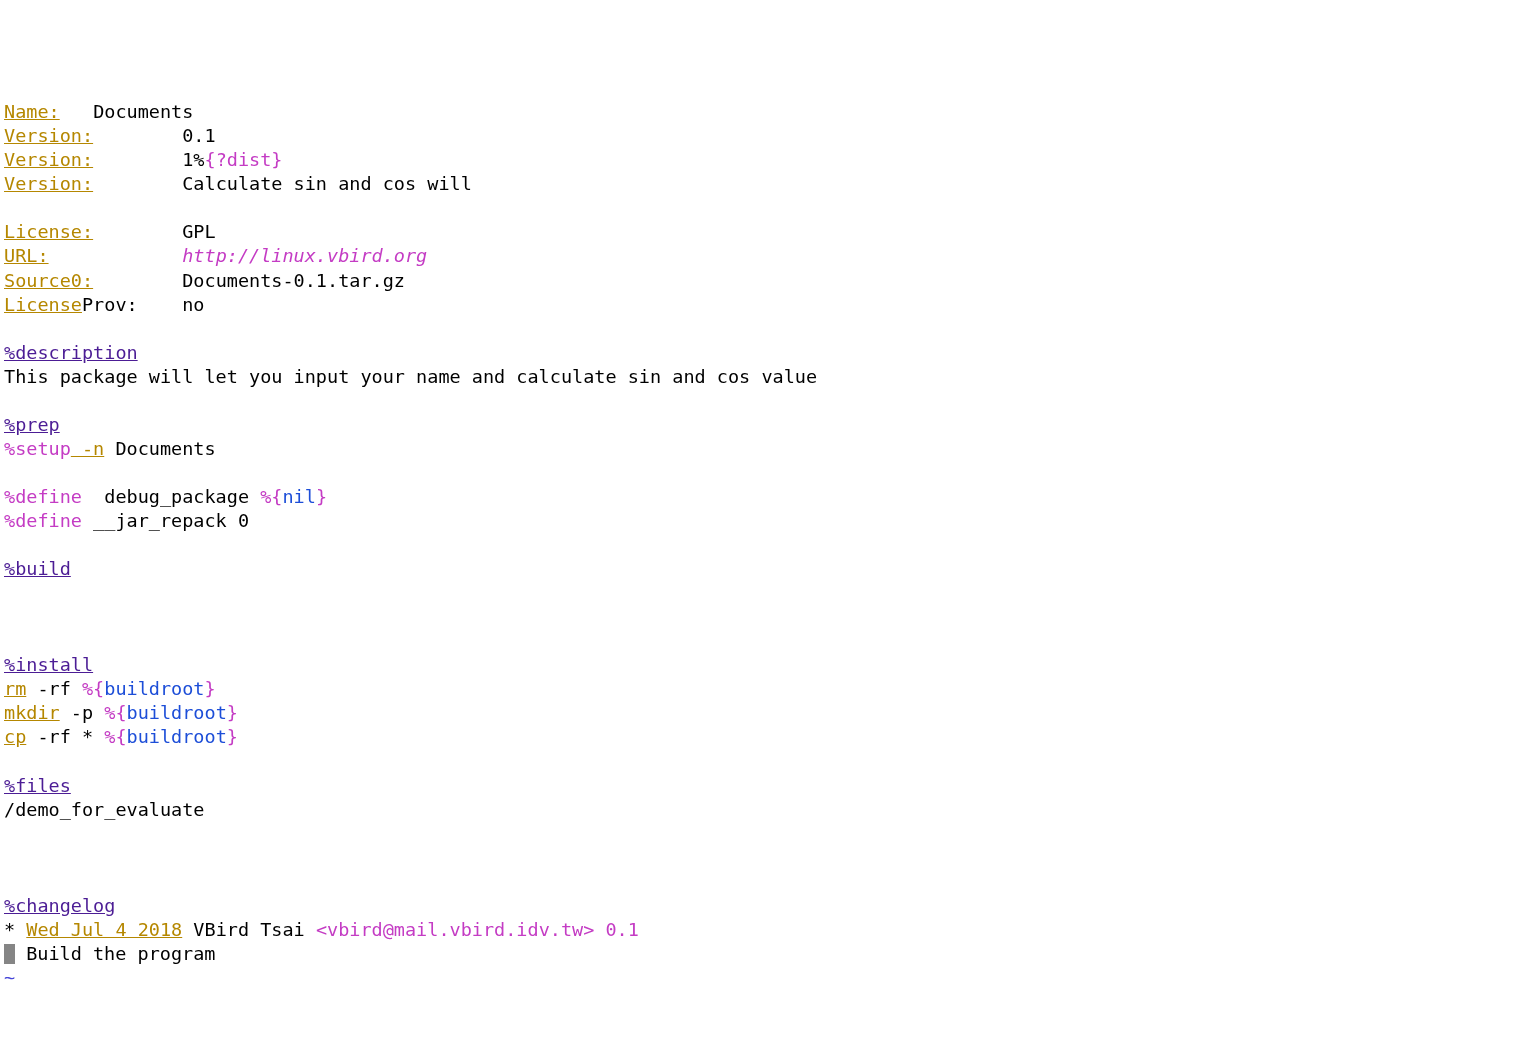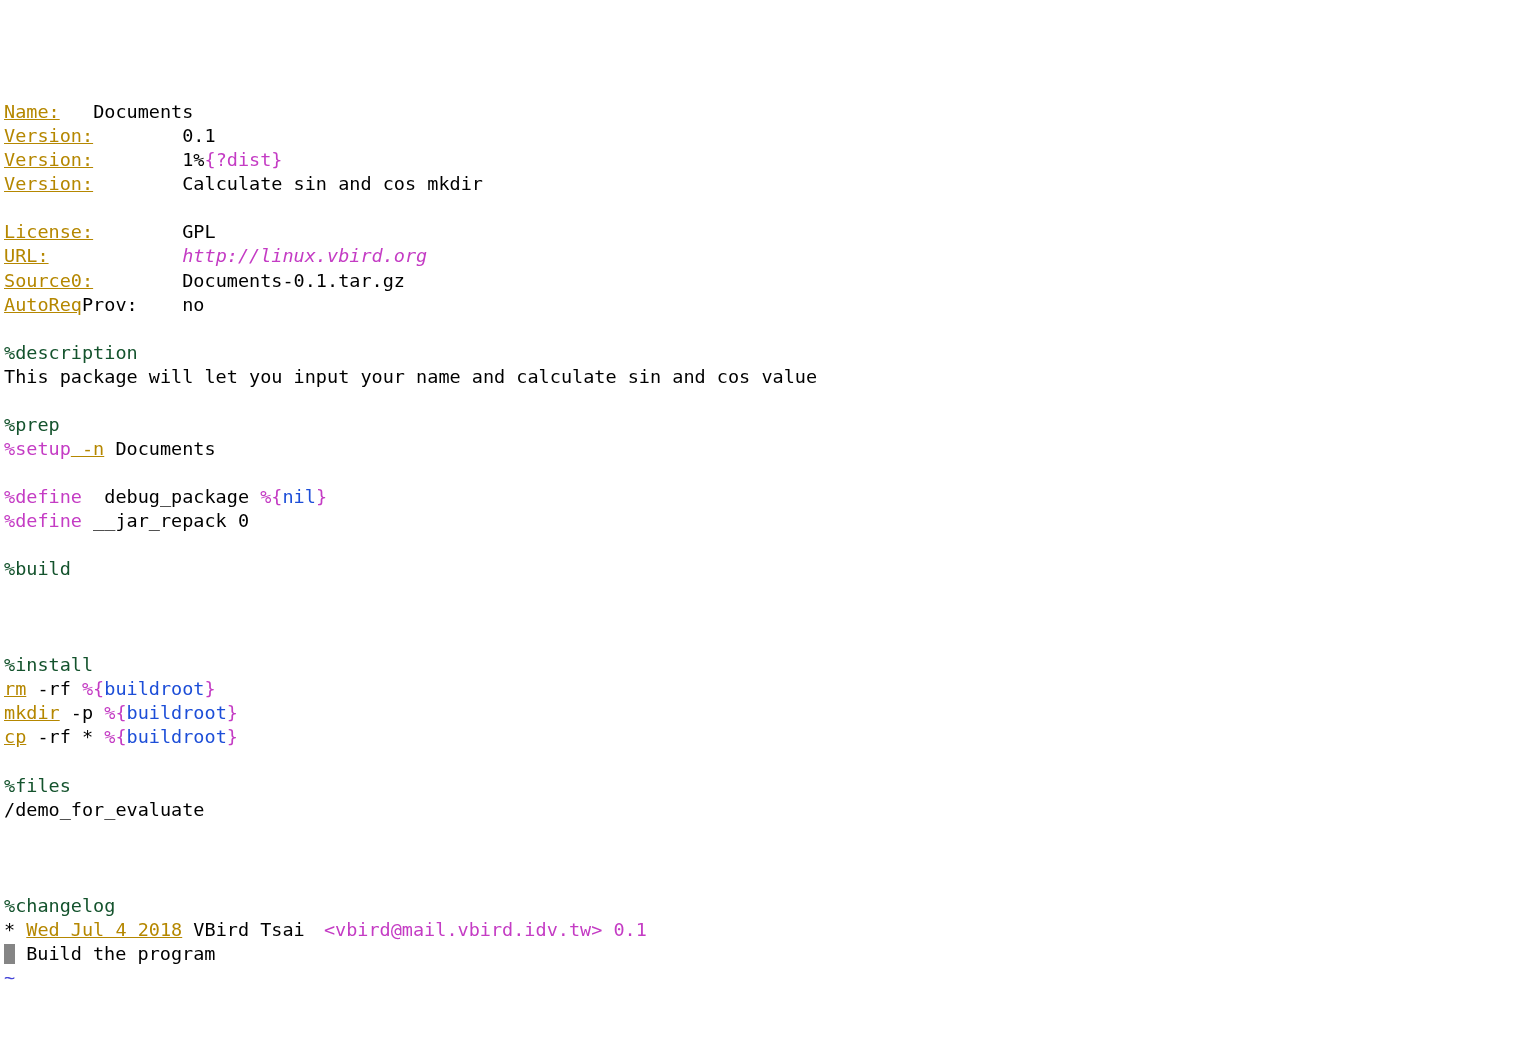--- a/index.html
+++ b/index.html
@@ -6,51 +6,51 @@
       margin: 0;
       padding: 4px;
       background: #ffffff;
       font-family: "Menlo", "Monaco", "Consolas", monospace;
       font-size: 18.5px;
       line-height: 1.3;
       color: #000000;
       white-space: pre;
     }
     .kw { color: #b58700; text-decoration: underline; }
-    .section { color: #14532d; }
+    .section { color: #4c1d95; text-decoration: underline; }
     .macro { color: #c43cc4; }
     .macrovar { color: #1d4ed8; }
     .url { color: #c43cc4; font-style: italic; }
     .date { color: #b58700; text-decoration: underline; }
-    .email { color: #c43cc4; margin-left: 8px; }
+    .email { color: #c43cc4; }
     .ver { color: #c43cc4; }
     .black { color: #000000; }
     .cursor {
       display: inline-block;
       width: 11px;
       height: 20px;
       background: #858585;
       vertical-align: text-bottom;
     }
     .tilde { color: #4646d8; }
   </style>
 </head>
 <body>
 
 
 
 <div><span class="kw">Name:</span>   <span class="black">Documents</span>
 <span class="kw">Version:</span>        <span class="black">0.1</span>
 <span class="kw">Version:</span>        <span class="black">1%</span><span class="macro">{</span><span class="macro">?dist</span><span class="macro">}</span>
-<span class="kw">Version:</span>        <span class="black">Calculate sin and cos mkdir</span>
+<span class="kw">Version:</span>        <span class="black">Calculate sin and cos will</span>
 
 <span class="kw">License:</span>        <span class="black">GPL</span>
 <span class="kw">URL:</span>            <span class="url">http://linux.vbird.org</span>
 <span class="kw">Source0:</span>        <span class="black">Documents-0.1.tar.gz</span>
-<span class="kw">AutoReq</span><span class="black">Prov:</span>    <span class="black">no</span>
+<span class="kw">License</span><span class="black">Prov:</span>    <span class="black">no</span>
 
 <span class="section">%description</span>
 <span class="black">This package will let you input your name and calculate sin and cos value</span>
 
 <span class="section">%prep</span>
 <span class="macro">%setup</span><span class="kw"> -n</span><span class="black"> Documents</span>
 
 <span class="macro">%define</span><span class="black">  debug_package </span><span class="macro">%{</span><span class="macrovar">nil</span><span class="macro">}</span>
 <span class="macro">%define</span><span class="black"> __jar_repack 0</span>
 

